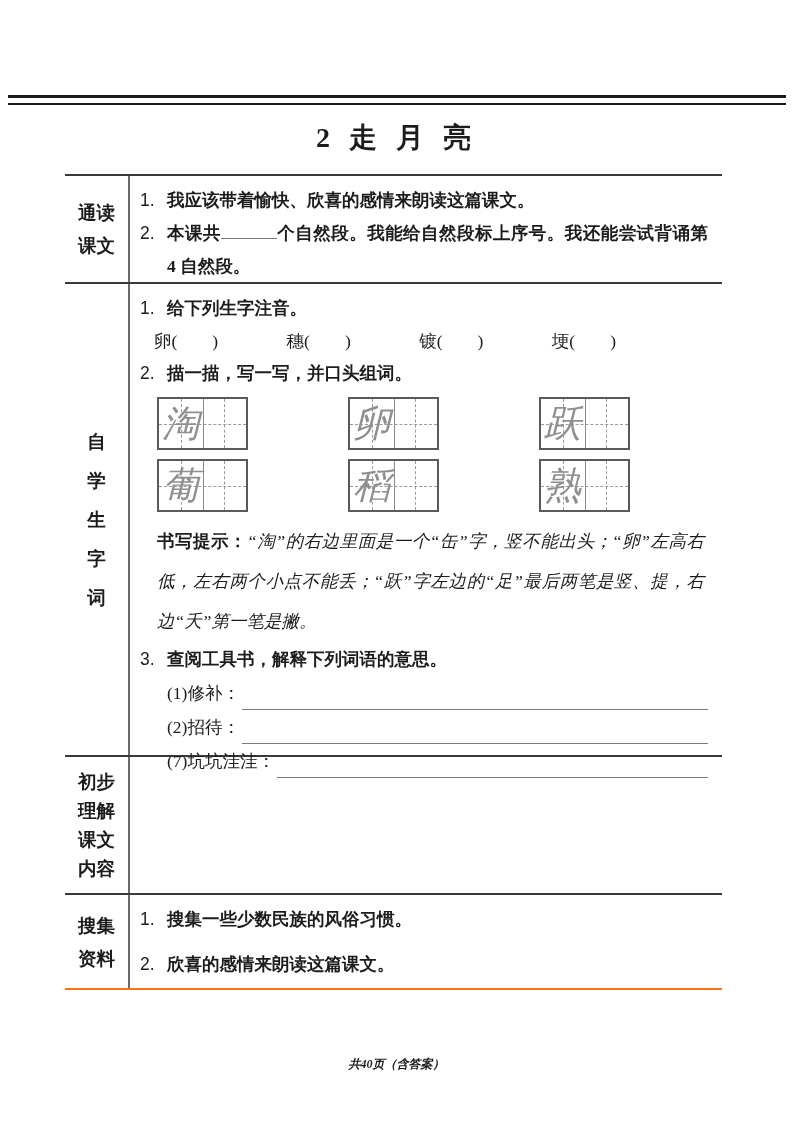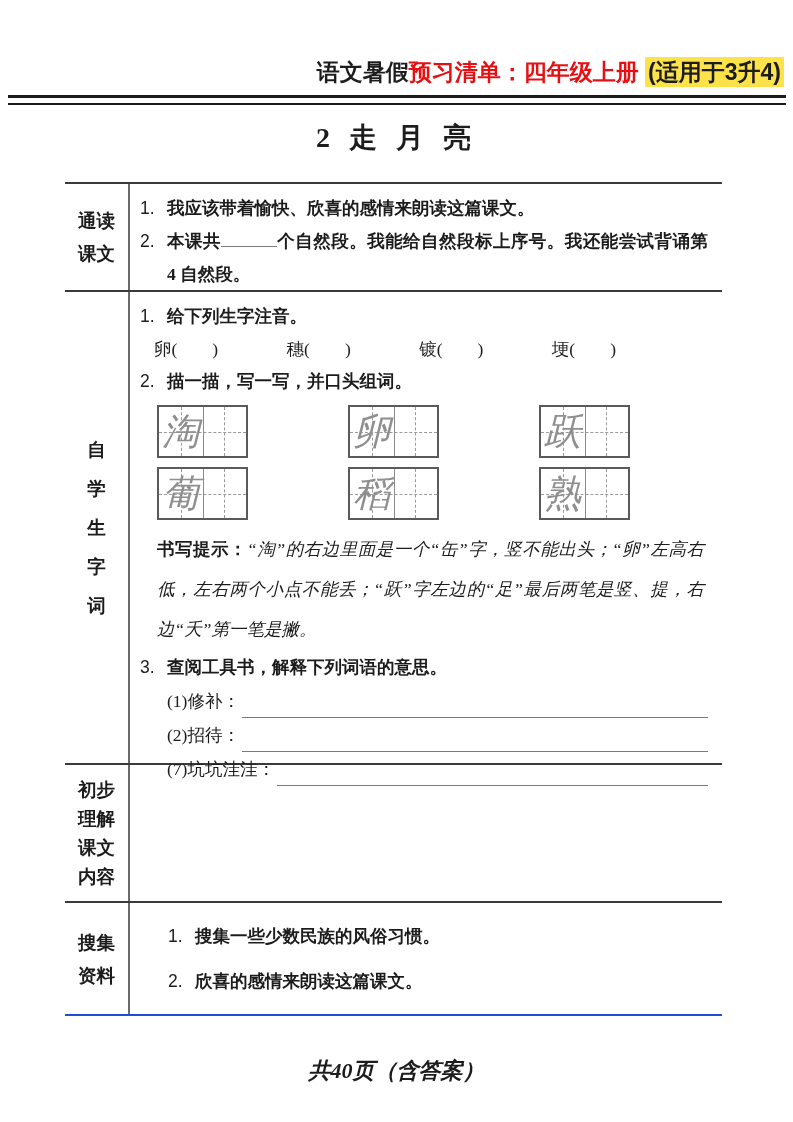--- a/index.html
+++ b/index.html
@@ -27,43 +27,43 @@
     border-top:3px solid #1a1a1a;border-bottom:2px solid #1a1a1a;
   }
   
   .title{
     position:absolute;top:119px;left:0;width:100%;
     text-align:center;font-weight:bold;font-size:28px;
     letter-spacing:6px;
   }
   
   .sheet{
-    position:absolute;top:182px;left:65px;width:657px;
-    border-top:2px solid #3a3a3a;border-bottom:2px solid #1d4ed8;
+    position:absolute;top:174px;left:65px;width:657px;
+    border-top:2px solid #3a3a3a;border-bottom:2px solid #f97316;
     box-sizing:border-box;
   }
   .row{display:flex;box-sizing:border-box;}
   .row + .row{border-top:2px solid #3a3a3a;}
   .row-label{
     width:65px;flex-shrink:0;
     border-right:2px solid #6a6a6a;
     display:flex;flex-direction:column;align-items:center;justify-content:center;
     font-weight:bold;font-size:18.5px;
     box-sizing:border-box;text-align:center;
   }
   .row-label span{display:block;}
   .row-content{
     flex:1;box-sizing:border-box;
     font-size:17.5px;
     padding:8px 14px 8px 10px;
   }
   .r1{height:106px;}
   .r2{height:473px;}
   .r3{height:138px;}
-  .r4{height:113px;gap:28px;}
+  .r4{height:95px;}
   .lab-gap-2 span{margin:4px 0;}
   .lab-gap-5 span{margin:7px 0;}
   .lab-gap-4 span{margin:2px 0;}
   
   .item{display:flex;line-height:33px;}
   .item-num{width:27px;flex-shrink:0;font-family:"Liberation Sans","DejaVu Sans",sans-serif;}
   .item-text{flex:1;text-align:justify;font-weight:bold;}
   
   .blank{
     display:inline-block;border-bottom:1.5px solid #7a7a7a;
@@ -105,32 +105,28 @@
   
   .para{
     text-indent:2em;text-align:justify;line-height:36px;
     padding:6px 2px 0 8px;
   }
   
   .r4 .item{line-height:33px;margin:6px 0;}
   
   .footer{
     position:absolute;top:1056px;left:0;width:100%;text-align:center;
-    font-weight:bold;font-style:italic;font-size:22px;
+    font-weight:bold;font-style:italic;font-size:12px;
   }
 </style>
 </head>
 <body>
 
 <div class="page">
 
-  <div class="header">
-    <span>语文暑假</span><span class="seg-red">预习清单：四年级上册</span>
-    <span class="seg-hl">(适用于3升4)</span>
-  </div>
   <div class="rule"></div>
 
   <div class="title">2 走 月 亮</div>
 
   <div class="sheet">
 
     <div class="row r1">
       <div class="row-label lab-gap-2">
         <span>通读</span>
         <span>课文</span>

